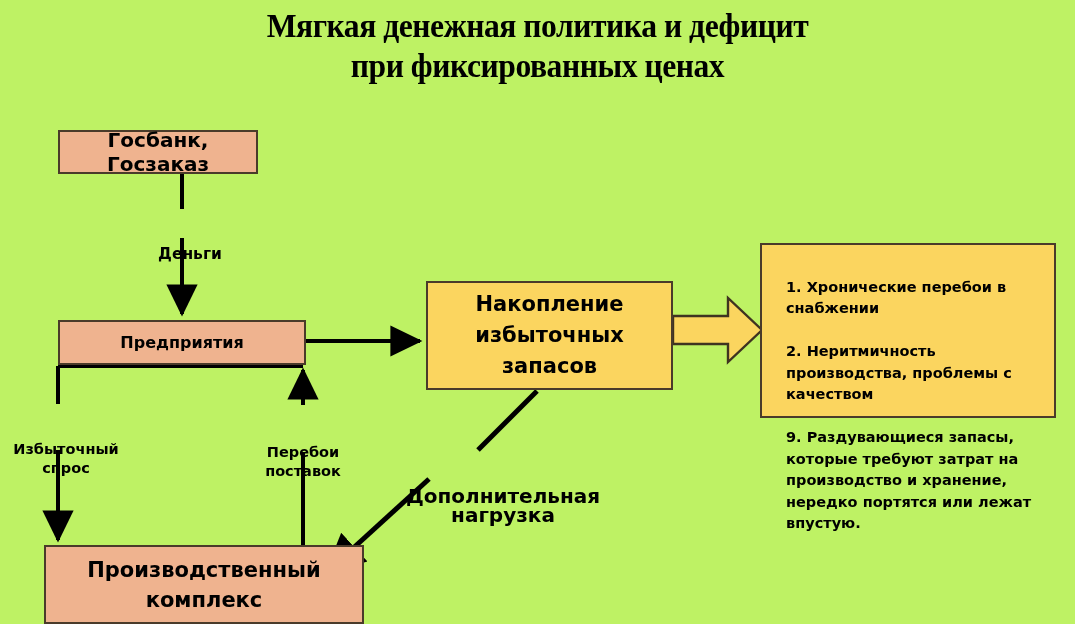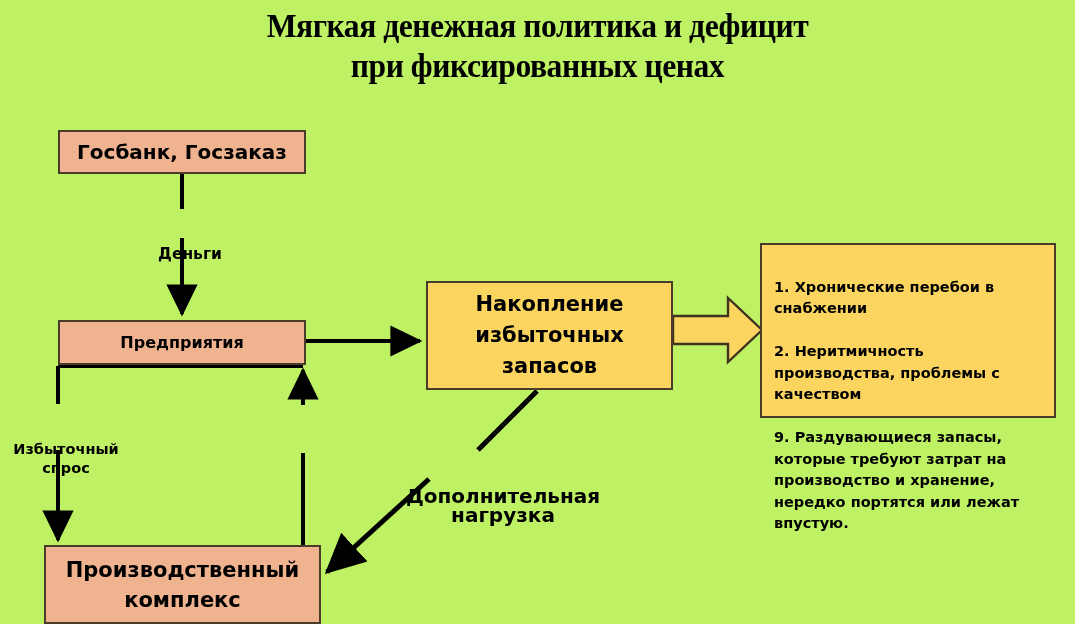--- a/index.html
+++ b/index.html
@@ -44,41 +44,41 @@
     justify-content: center;
     text-align: center;
     font-weight: bold;
     color: #000000;
     white-space: pre-line;
   }
   .box.salmon { background: #efb38f; }
   .box.yellow { background: #fbd55f; }
 
   #box-gosbank {
-    left: 58px; top: 130px; width: 248px; height: 44px;
+    left: 58px; top: 130px; width: 200px; height: 44px;
     font-size: 20px;
   }
   #box-enterprises {
     left: 58px; top: 320px; width: 248px; height: 45px;
     font-size: 16px;
   }
   #box-production {
-    left: 44px; top: 545px; width: 277px; height: 79px;
+    left: 44px; top: 545px; width: 320px; height: 79px;
     font-size: 21px;
     line-height: 30px;
   }
   #box-stock {
     left: 426px; top: 281px; width: 247px; height: 109px;
     font-size: 21px;
     line-height: 31px;
   }
   #box-consequences {
     left: 760px; top: 243px; width: 296px; height: 175px;
     display: block;
-    padding: 10px 12px 8px 12px;
+    padding: 10px 12px 8px 24px;
     text-align: left;
     font-size: 14.5px;
     line-height: 21.5px;
     font-weight: bold;
   }
   
   .label {
     position: absolute;
     font-weight: bold;
     color: #000000;
@@ -150,16 +150,18 @@
     <div>1. Хронические перебои в снабжении</div>
     <div>2. Неритмичность производства, проблемы с качеством</div>
     <div>9. Раздувающиеся запасы, которые требуют затрат на производство и хранение, нередко портятся или лежат впустую.</div>
   </div>
 
   <div class="label" id="label-money">Деньги</div>
 
   <div class="label" id="label-excess">Избыточный
 спрос</div>
 
+  <div class="label" id="label-supply">Перебои
+поставок</div>
 
   <div class="label" id="label-extra">Дополнительная нагрузка</div>
 
 </div>
 
 </body></html>

